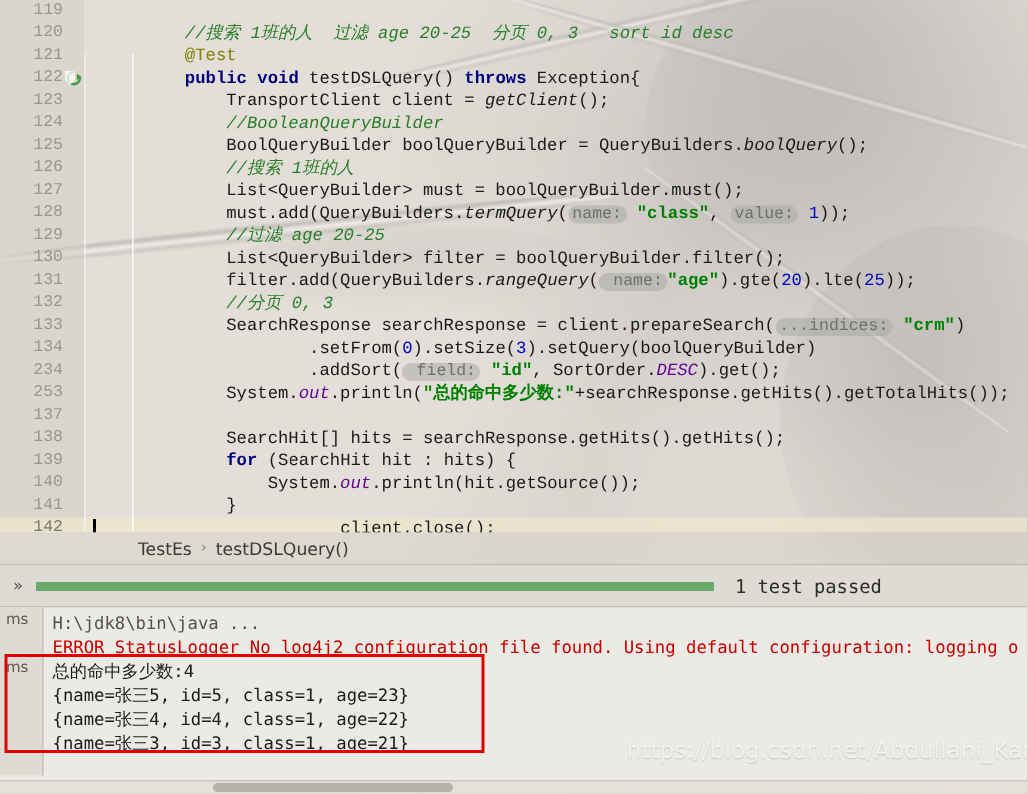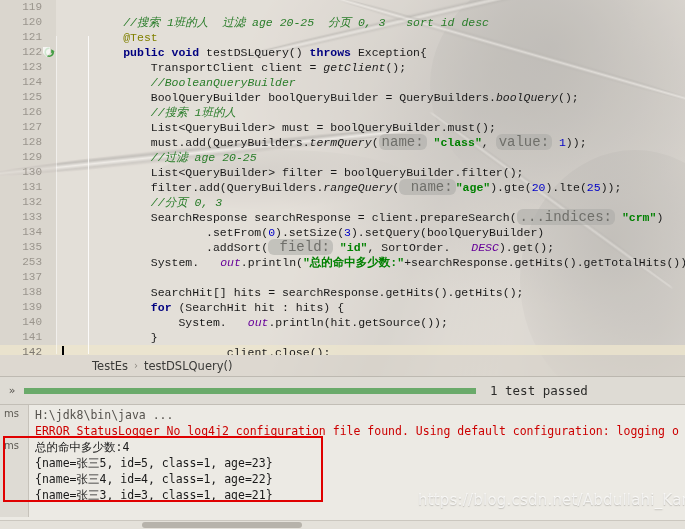--- a/index.html
+++ b/index.html
@@ -114,26 +114,26 @@
     width:2px; height:13px;
     background:#000;
   }
 
   
   .kw   { color:#000080; font-weight:bold; }
   .cmt  { color:#2a7d2a; font-style:italic; }
   .str  { color:#008000; font-weight:bold; }
   .num  { color:#0000c8; }
   .mth  { color:#1a1a1a; font-style:italic; }
-  .fld  { color:#660099; font-style:italic;margin-left:21px; }
+  .fld  { color:#660099; font-style:italic; }
   .ann  { color:#808000; }
   .hint {
     background: rgba(170,170,165,0.55);
     color:#6f6f6a;
-    font-size:14px;
+    font-size:11px;
     border-radius:6px;
     padding:0 3px;
     font-style:normal;
   }
 
   
   .run-arrow { position:absolute; left:2px; top:2px; width:11px; height:11px; }
 
   
   .fold {
@@ -315,21 +315,21 @@
         <div class="row"><span class="lnum">125</span><span class="gutter-icon"></span><span class="code"><span>            BoolQueryBuilder boolQueryBuilder = QueryBuilders.</span><span class="mth">boolQuery</span><span>();</span></span></div>
         <div class="row"><span class="lnum">126</span><span class="gutter-icon"></span><span class="code"><span>            </span><span class="cmt">//搜索 1班的人</span></span></div>
         <div class="row"><span class="lnum">127</span><span class="gutter-icon"></span><span class="code"><span>            List&lt;QueryBuilder&gt; must = boolQueryBuilder.must();</span></span></div>
         <div class="row"><span class="lnum">128</span><span class="gutter-icon"></span><span class="code"><span>            must.add(QueryBuilders.</span><span class="mth">termQuery</span><span>(</span><span class="hint">name:</span><span> </span><span class="str">"class"</span><span>, </span><span class="hint">value:</span><span> </span><span class="num">1</span><span>));</span></span></div>
         <div class="row"><span class="lnum">129</span><span class="gutter-icon"></span><span class="code"><span>            </span><span class="cmt">//过滤 age 20-25</span></span></div>
         <div class="row"><span class="lnum">130</span><span class="gutter-icon"></span><span class="code"><span>            List&lt;QueryBuilder&gt; filter = boolQueryBuilder.filter();</span></span></div>
         <div class="row"><span class="lnum">131</span><span class="gutter-icon"></span><span class="code"><span>            filter.add(QueryBuilders.</span><span class="mth">rangeQuery</span><span>(</span><span class="hint"> name:</span><span></span><span class="str">"age"</span><span>).gte(</span><span class="num">20</span><span>).lte(</span><span class="num">25</span><span>));</span></span></div>
         <div class="row"><span class="lnum">132</span><span class="gutter-icon"></span><span class="code"><span>            </span><span class="cmt">//分页 0, 3</span></span></div>
         <div class="row"><span class="lnum">133</span><span class="gutter-icon"></span><span class="code"><span>            SearchResponse searchResponse = client.prepareSearch(</span><span class="hint">...indices:</span><span> </span><span class="str">"crm"</span><span>)</span></span></div>
         <div class="row"><span class="lnum">134</span><span class="gutter-icon"></span><span class="code"><span>                    .setFrom(</span><span class="num">0</span><span>).setSize(</span><span class="num">3</span><span>).setQuery(boolQueryBuilder)</span></span></div>
-        <div class="row"><span class="lnum">135</span><span class="gutter-icon"></span><span class="code"><span>                    .addSort(</span><span class="hint"> field:</span><span> </span><span class="str">"id"</span><span>, SortOrder.</span><span class="fld">DESC</span><span>).get();</span></span></div>
+        <div class="row"><span class="lnum">234</span><span class="gutter-icon"></span><span class="code"><span>                    .addSort(</span><span class="hint"> field:</span><span> </span><span class="str">"id"</span><span>, SortOrder.</span><span class="fld">DESC</span><span>).get();</span></span></div>
         <div class="row"><span class="lnum">253</span><span class="gutter-icon"></span><span class="code"><span>            System.</span><span class="fld">out</span><span>.println(</span><span class="str">"总的命中多少数:"</span><span>+searchResponse.getHits().getTotalHits());</span></span></div>
         <div class="row"><span class="lnum">137</span><span class="gutter-icon"></span><span class="code"></span></div>
         <div class="row"><span class="lnum">138</span><span class="gutter-icon"></span><span class="code"><span>            SearchHit[] hits = searchResponse.getHits().getHits();</span></span></div>
         <div class="row"><span class="lnum">139</span><span class="gutter-icon"></span><span class="code"><span>            </span><span class="kw">for</span><span> (SearchHit hit : hits) {</span></span></div>
         <div class="row"><span class="lnum">140</span><span class="gutter-icon"></span><span class="code"><span>                System.</span><span class="fld">out</span><span>.println(hit.getSource());</span></span></div>
         <div class="row"><span class="lnum">141</span><span class="gutter-icon"></span><span class="code"><span>            }</span></span></div>
         <div class="row cur"><span class="lnum">142</span><span class="gutter-icon"></span><span class="caret"></span><span class="code"><span>            client.close();</span></span></div>
       </div>
   </div>
 

